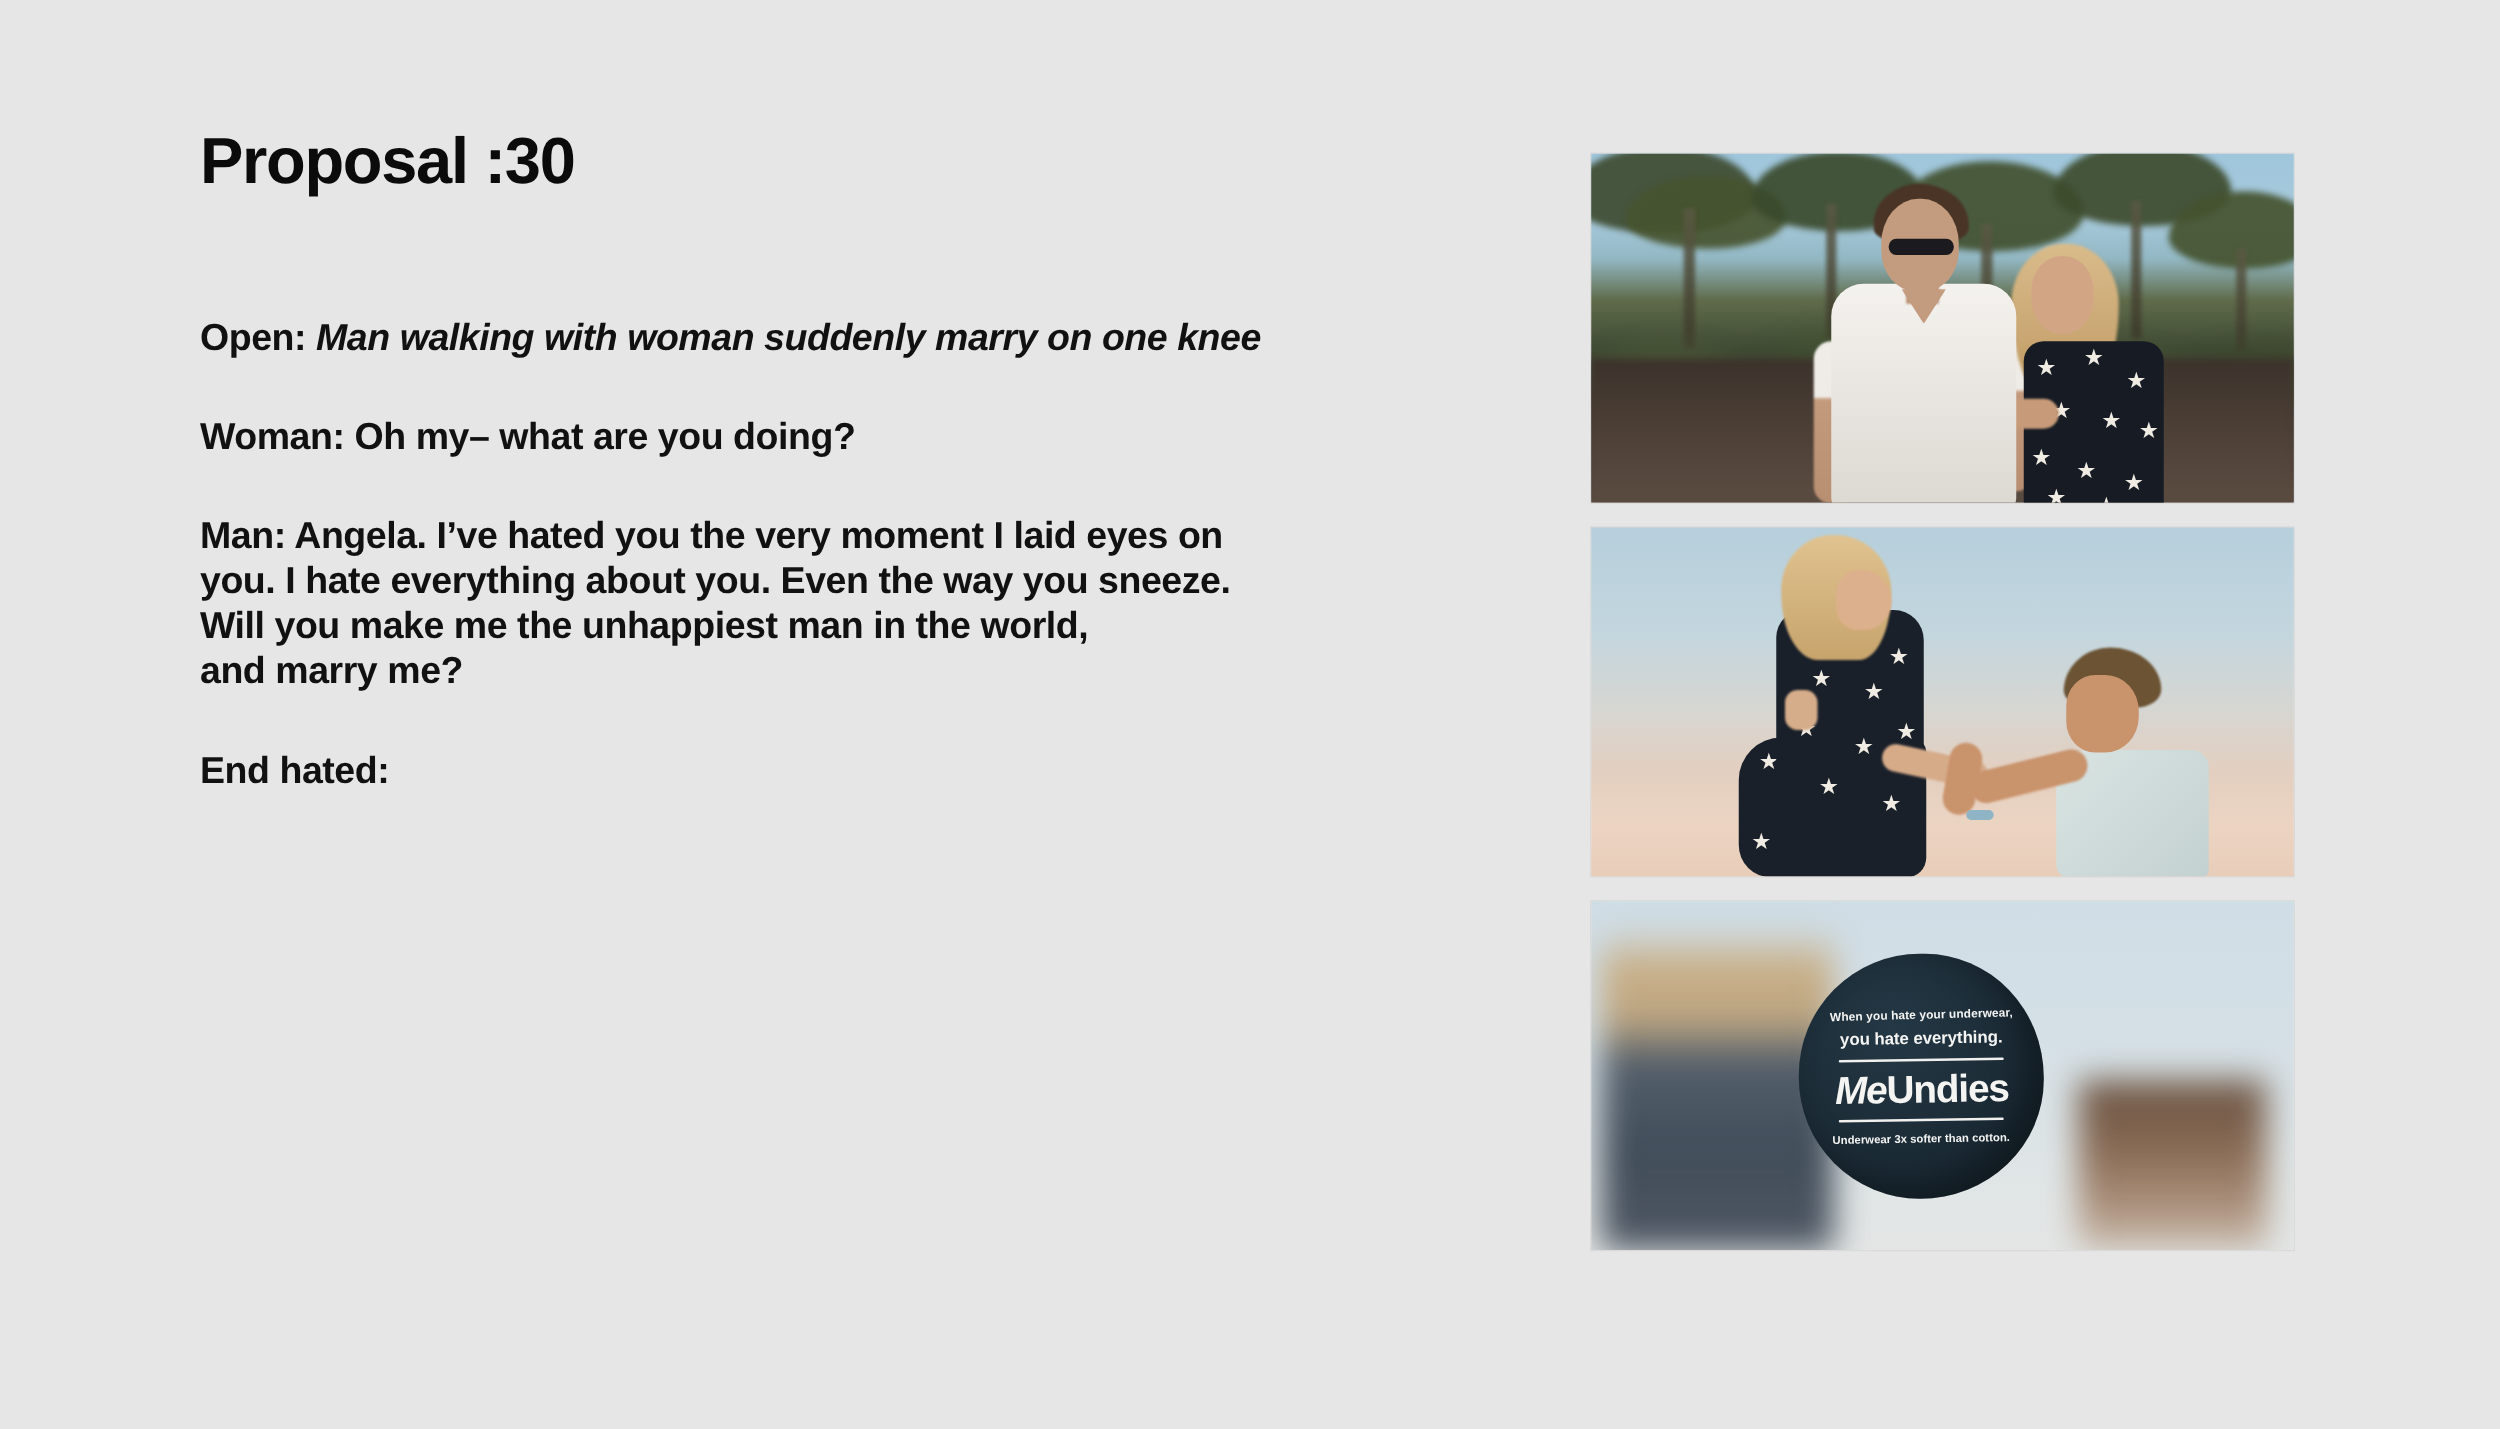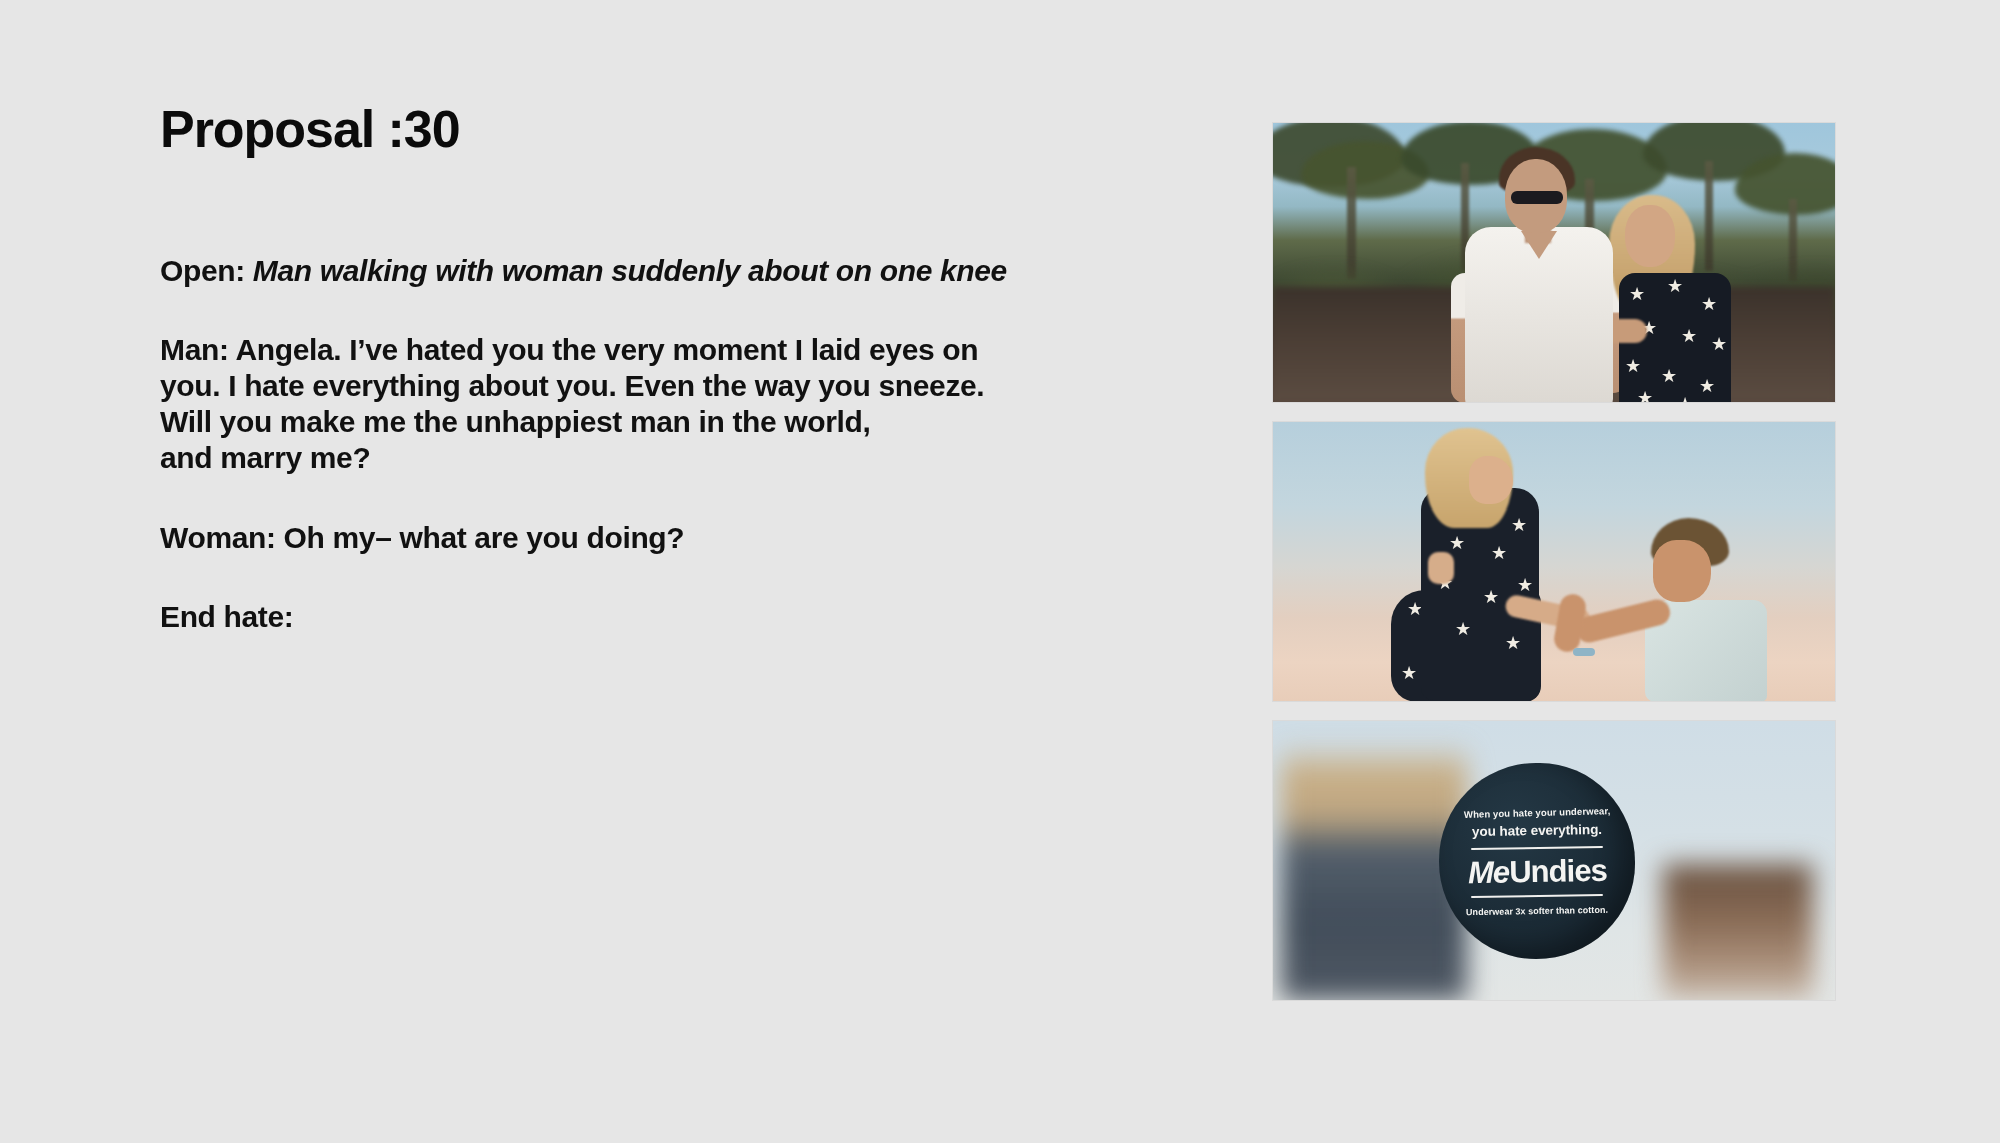--- a/index.html
+++ b/index.html
@@ -361,39 +361,39 @@
 
 <div class="slide">
 
   <div class="script-column">
 
     <div class="slide-title">Proposal :30</div>
 
     <div class="script-body">
 
       <div class="block">
-        <span class="line"><span class="speaker">Open: </span><span class="direction">Man walking with woman suddenly about on one knee</span></span>
+        <span class="line"><span class="speaker">Open: </span><span class="direction">Man walking with woman suddenly marry on one knee</span></span>
+      </div>
+
+      <div class="block">
+        <span class="line"><span class="speaker">Woman: </span><span class="dialogue">Oh my– what are you doing?</span></span>
       </div>
 
       <div class="block man">
         <span class="line"><span class="speaker">Man: </span><span class="dialogue">Angela. I’ve hated you the very moment I laid eyes on</span></span>
         <span class="line dialogue">you. I hate everything about you. Even the way you sneeze.</span>
         <span class="line dialogue">Will you make me the unhappiest man in the world,</span>
         <span class="line dialogue">and marry me?</span>
       </div>
 
       <div class="block">
-        <span class="line"><span class="speaker">Woman: </span><span class="dialogue">Oh my– what are you doing?</span></span>
-      </div>
-
-      <div class="block">
       </div>
 
       <div class="block endcard">
-        <span class="line speaker">End hate:</span>
+        <span class="line speaker">End hated:</span>
       </div>
 
     </div>
   </div>
 
   <div class="stills-column">
 
     <div class="still still-beach">
       <div class="palm" style="left:-18px; top:-6px; width:150px; height:70px; background:#3e4b30;"></div>
       <div class="palm" style="left:28px; top:18px; width:128px; height:58px; background:#47542f;"></div>

